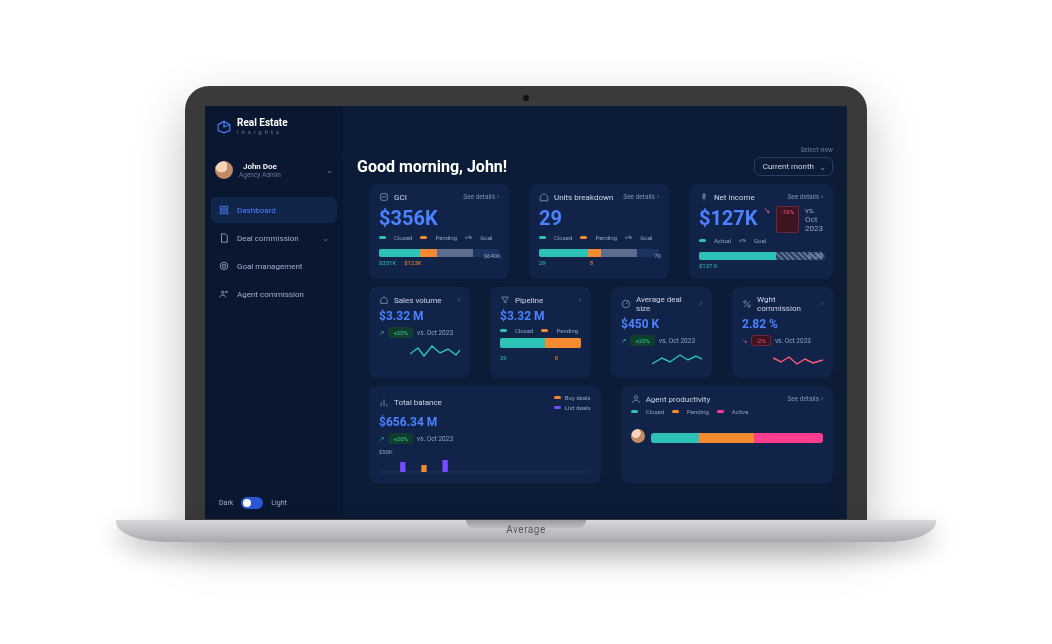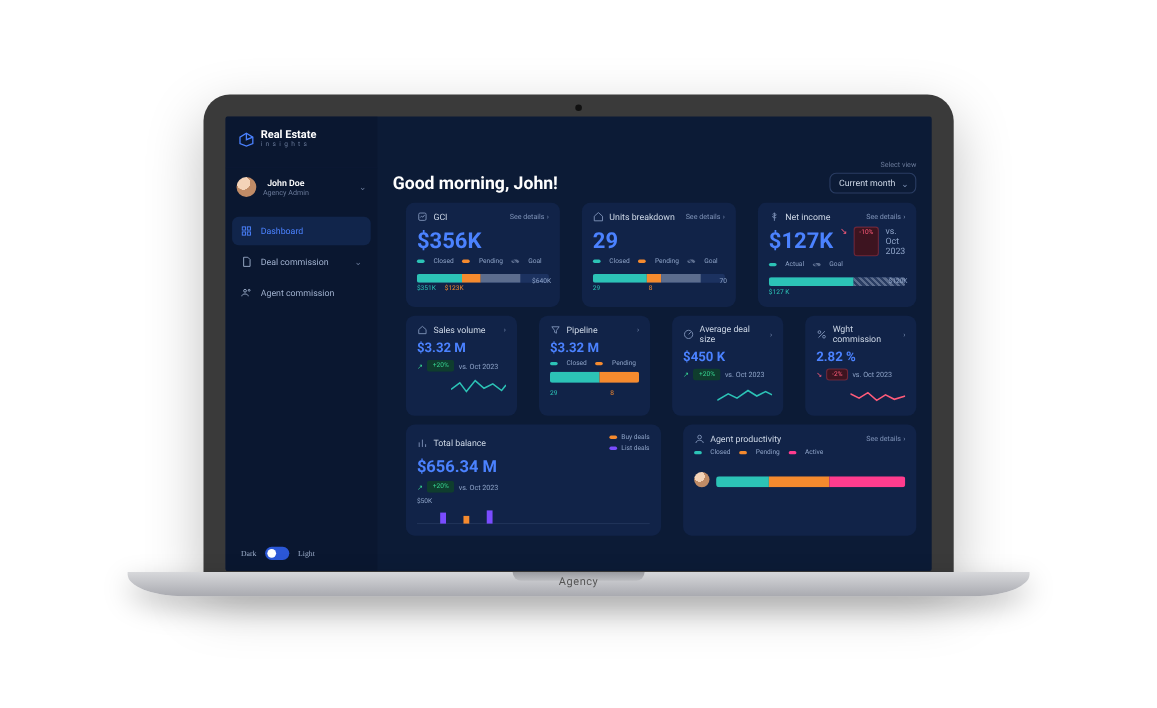--- a/index.html
+++ b/index.html
@@ -82,21 +82,21 @@
   .nav { display:flex; flex-direction:column; gap:2px; padding:4px 6px;}
   .nav-item {
     display:flex; align-items:center; gap:8px;
     padding:8px 8px; border-radius:6px;
     color:#9fb0cd; font-size:8px; cursor:pointer;
   }
   .nav-item.active { background:#11254b; color:#4b82ff; }
   .nav-item .chev { font-size:8px;}
   .theme-row {
     margin-top:auto; padding:14px 14px 10px 14px;
-    display:flex; align-items:center; gap:8px; font-size:7px; color:#9fb0cd;font-family:Liberation Serif, serif;
+    display:flex; align-items:center; gap:8px; font-size:7px; color:#9fb0cd;
   }
   .toggle {
     width:22px; height:12px; background:#2b57d6; border-radius:10px;
     position:relative;
   }
   .toggle::after{
     content:""; position:absolute; left:2px; top:2px; width:8px; height:8px;
     border-radius:50%; background:#fff;
   }
 
@@ -204,20 +204,27 @@
         </div>
         <div class="nav-item">
           <svg width="10" height="10" viewBox="0 0 24 24">
               <path d="M6 2h9l5 5v15H6z" fill="none" stroke="currentColor" stroke-width="2"></path>
             </svg>
           <span>Deal commission</span>
           <span class="chev">⌄</span>
         </div>
         <div class="nav-item">
           <svg width="10" height="10" viewBox="0 0 24 24">
+              <circle cx="12" cy="12" r="9" fill="none" stroke="currentColor" stroke-width="2"></circle>
+              <circle cx="12" cy="12" r="4" fill="none" stroke="currentColor" stroke-width="2"></circle>
+            </svg>
+          <span>Goal management</span>
+        </div>
+        <div class="nav-item">
+          <svg width="10" height="10" viewBox="0 0 24 24">
               <circle cx="9" cy="8" r="3" fill="none" stroke="currentColor" stroke-width="2"></circle>
               <path d="M2 20c0-3 3-5 7-5s7 2 7 5" fill="none" stroke="currentColor" stroke-width="2"></path>
               <circle cx="18" cy="7" r="2" fill="none" stroke="currentColor" stroke-width="2"></circle>
             </svg>
           <span>Agent commission</span>
         </div>
       </nav>
 
       <div class="theme-row">
         <span>Dark</span>
@@ -453,21 +460,21 @@
                 <div class="row2">
                     <span class="dot orange"></span>
                     <span>Buy deals</span>
                   </div>
                 <div class="row2">
                     <span class="dot" style="background:#7a4cff"></span>
                     <span>List deals</span>
                   </div>
               </div>
             </div>
-            <div class="big" style="font-size:15px">$656.34 M</div>
+            <div class="big" style="font-size:12px">$656.34 M</div>
             <div class="delta">
               <span class="arrow-up">↗</span>
               <span class="pill up">+20%</span>
               <span>vs. Oct 2023</span>
             </div>
             <div style="font-size:6px;color:#8ea3c7">$50K</div>
             <svg width="100%" height="14" viewBox="0 0 200 14" preserveAspectRatio="none">
               <line x1="0" y1="13" x2="200" y2="13" stroke="#2a3d63" stroke-width="0.6"></line>
               <rect x="20" y="3" width="5" height="10" fill="#7a4cff"></rect>
               <rect x="40" y="6" width="5" height="7" fill="#f58a2e"></rect>
@@ -506,14 +513,14 @@
         </div>
 
       </div>
     </main>
 
   </div>
 </div>
 
 <div class="base">
   <div class="notch"></div>
-  <div class="brand">Agency</div>
+  <div class="brand">Average</div>
 </div>
 
 </body></html>

